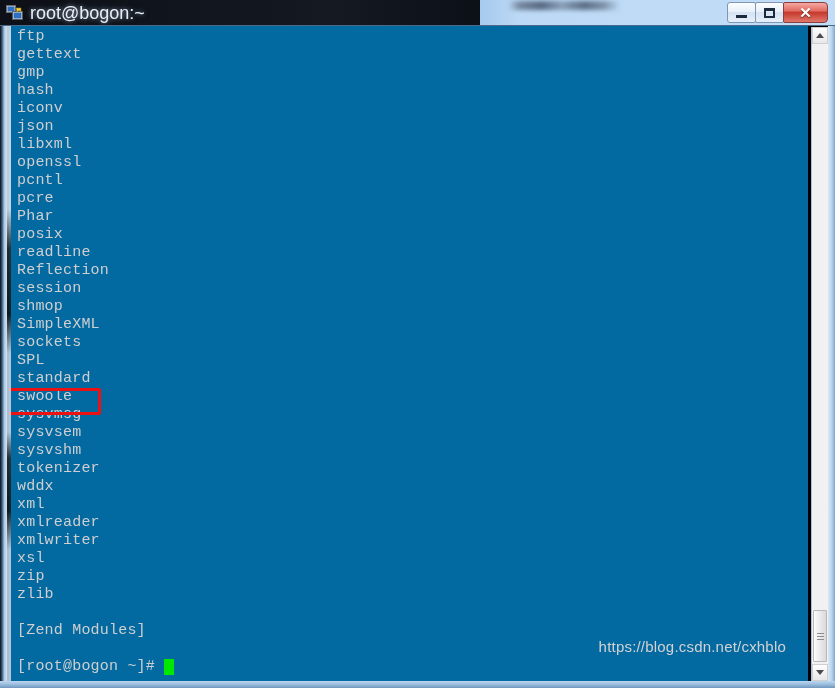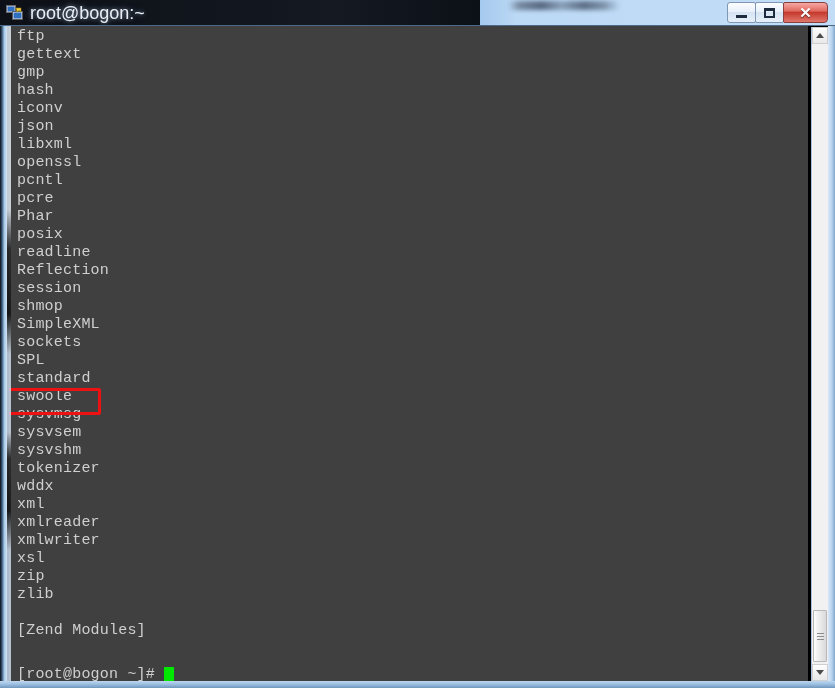--- a/index.html
+++ b/index.html
@@ -142,21 +142,21 @@
     right: 0; top: 26px;
     width: 7px; height: 662px;
     background: linear-gradient(to left, #7fa6cb 0%, #b7d3ee 45%, #d9e9f8 100%);
   }
 
   .screen {
     position: absolute;
     left: 7px; top: 26px;
     width: 801px;
     height: 655px;
-    background: #404040;
+    background: #0369a1;
     overflow: hidden;
   }
   .screen-inner-border {
     position: absolute;
     left: 7px; top: 26px;
     width: 801px;
     height: 655px;
     box-sizing: border-box;
     border-left: 2px solid #1b1f25;
     pointer-events: none;
@@ -174,21 +174,20 @@
     letter-spacing: 0.2px;
   }
   .line { height: 18px; }
   .line.blank { color: transparent; }
 
   .prompt-line {
     position: relative;
     height: 18px;
     display: flex;
     align-items: center;
-    margin-top: 8px;
   }
   .cursor {
     display: inline-block;
     width: 10px;
     height: 16px;
     background: #00e800;
     margin-left: 9px;
     vertical-align: middle;
   }
 
@@ -323,20 +322,21 @@
 
   <div class="frame-edge-left"></div>
   <div class="frame-edge-right"></div>
   <div class="frame-edge-bottom"></div>
 
   <div class="screen">
     <div class="lines" id="terminal-output"><div class="line">ftp</div><div class="line">gettext</div><div class="line">gmp</div><div class="line">hash</div><div class="line">iconv</div><div class="line">json</div><div class="line">libxml</div><div class="line">openssl</div><div class="line">pcntl</div><div class="line">pcre</div><div class="line">Phar</div><div class="line">posix</div><div class="line">readline</div><div class="line">Reflection</div><div class="line">session</div><div class="line">shmop</div><div class="line">SimpleXML</div><div class="line">sockets</div><div class="line">SPL</div><div class="line">standard</div><div class="line">swoole</div><div class="line">sysvmsg</div><div class="line">sysvsem</div><div class="line">sysvshm</div><div class="line">tokenizer</div><div class="line">wddx</div><div class="line">xml</div><div class="line">xmlreader</div><div class="line">xmlwriter</div><div class="line">xsl</div><div class="line">zip</div><div class="line">zlib</div><div class="line blank"> </div><div class="line">[Zend Modules]</div><div class="line blank"> </div><div class="prompt-line"><span>[root@bogon ~]#</span><span class="cursor" style="background: rgb(0, 232, 0);"></span></div></div>
 
     <div class="highlight-box" id="highlight-box" style="left: -4px; top: 362px; width: 98px; height: 27px; border-color: rgb(238, 17, 17);"></div>
 
+    <div class="watermark">https://blog.csdn.net/cxhblo</div>
   </div>
   <div class="screen-inner-border"></div>
   <div class="left-gutter"></div>
 
   <div class="scrollbar">
     <div class="sb-btn up">
       <div class="arrow-up"></div>
     </div>
     <div class="sb-track">
       <div class="sb-thumb">

